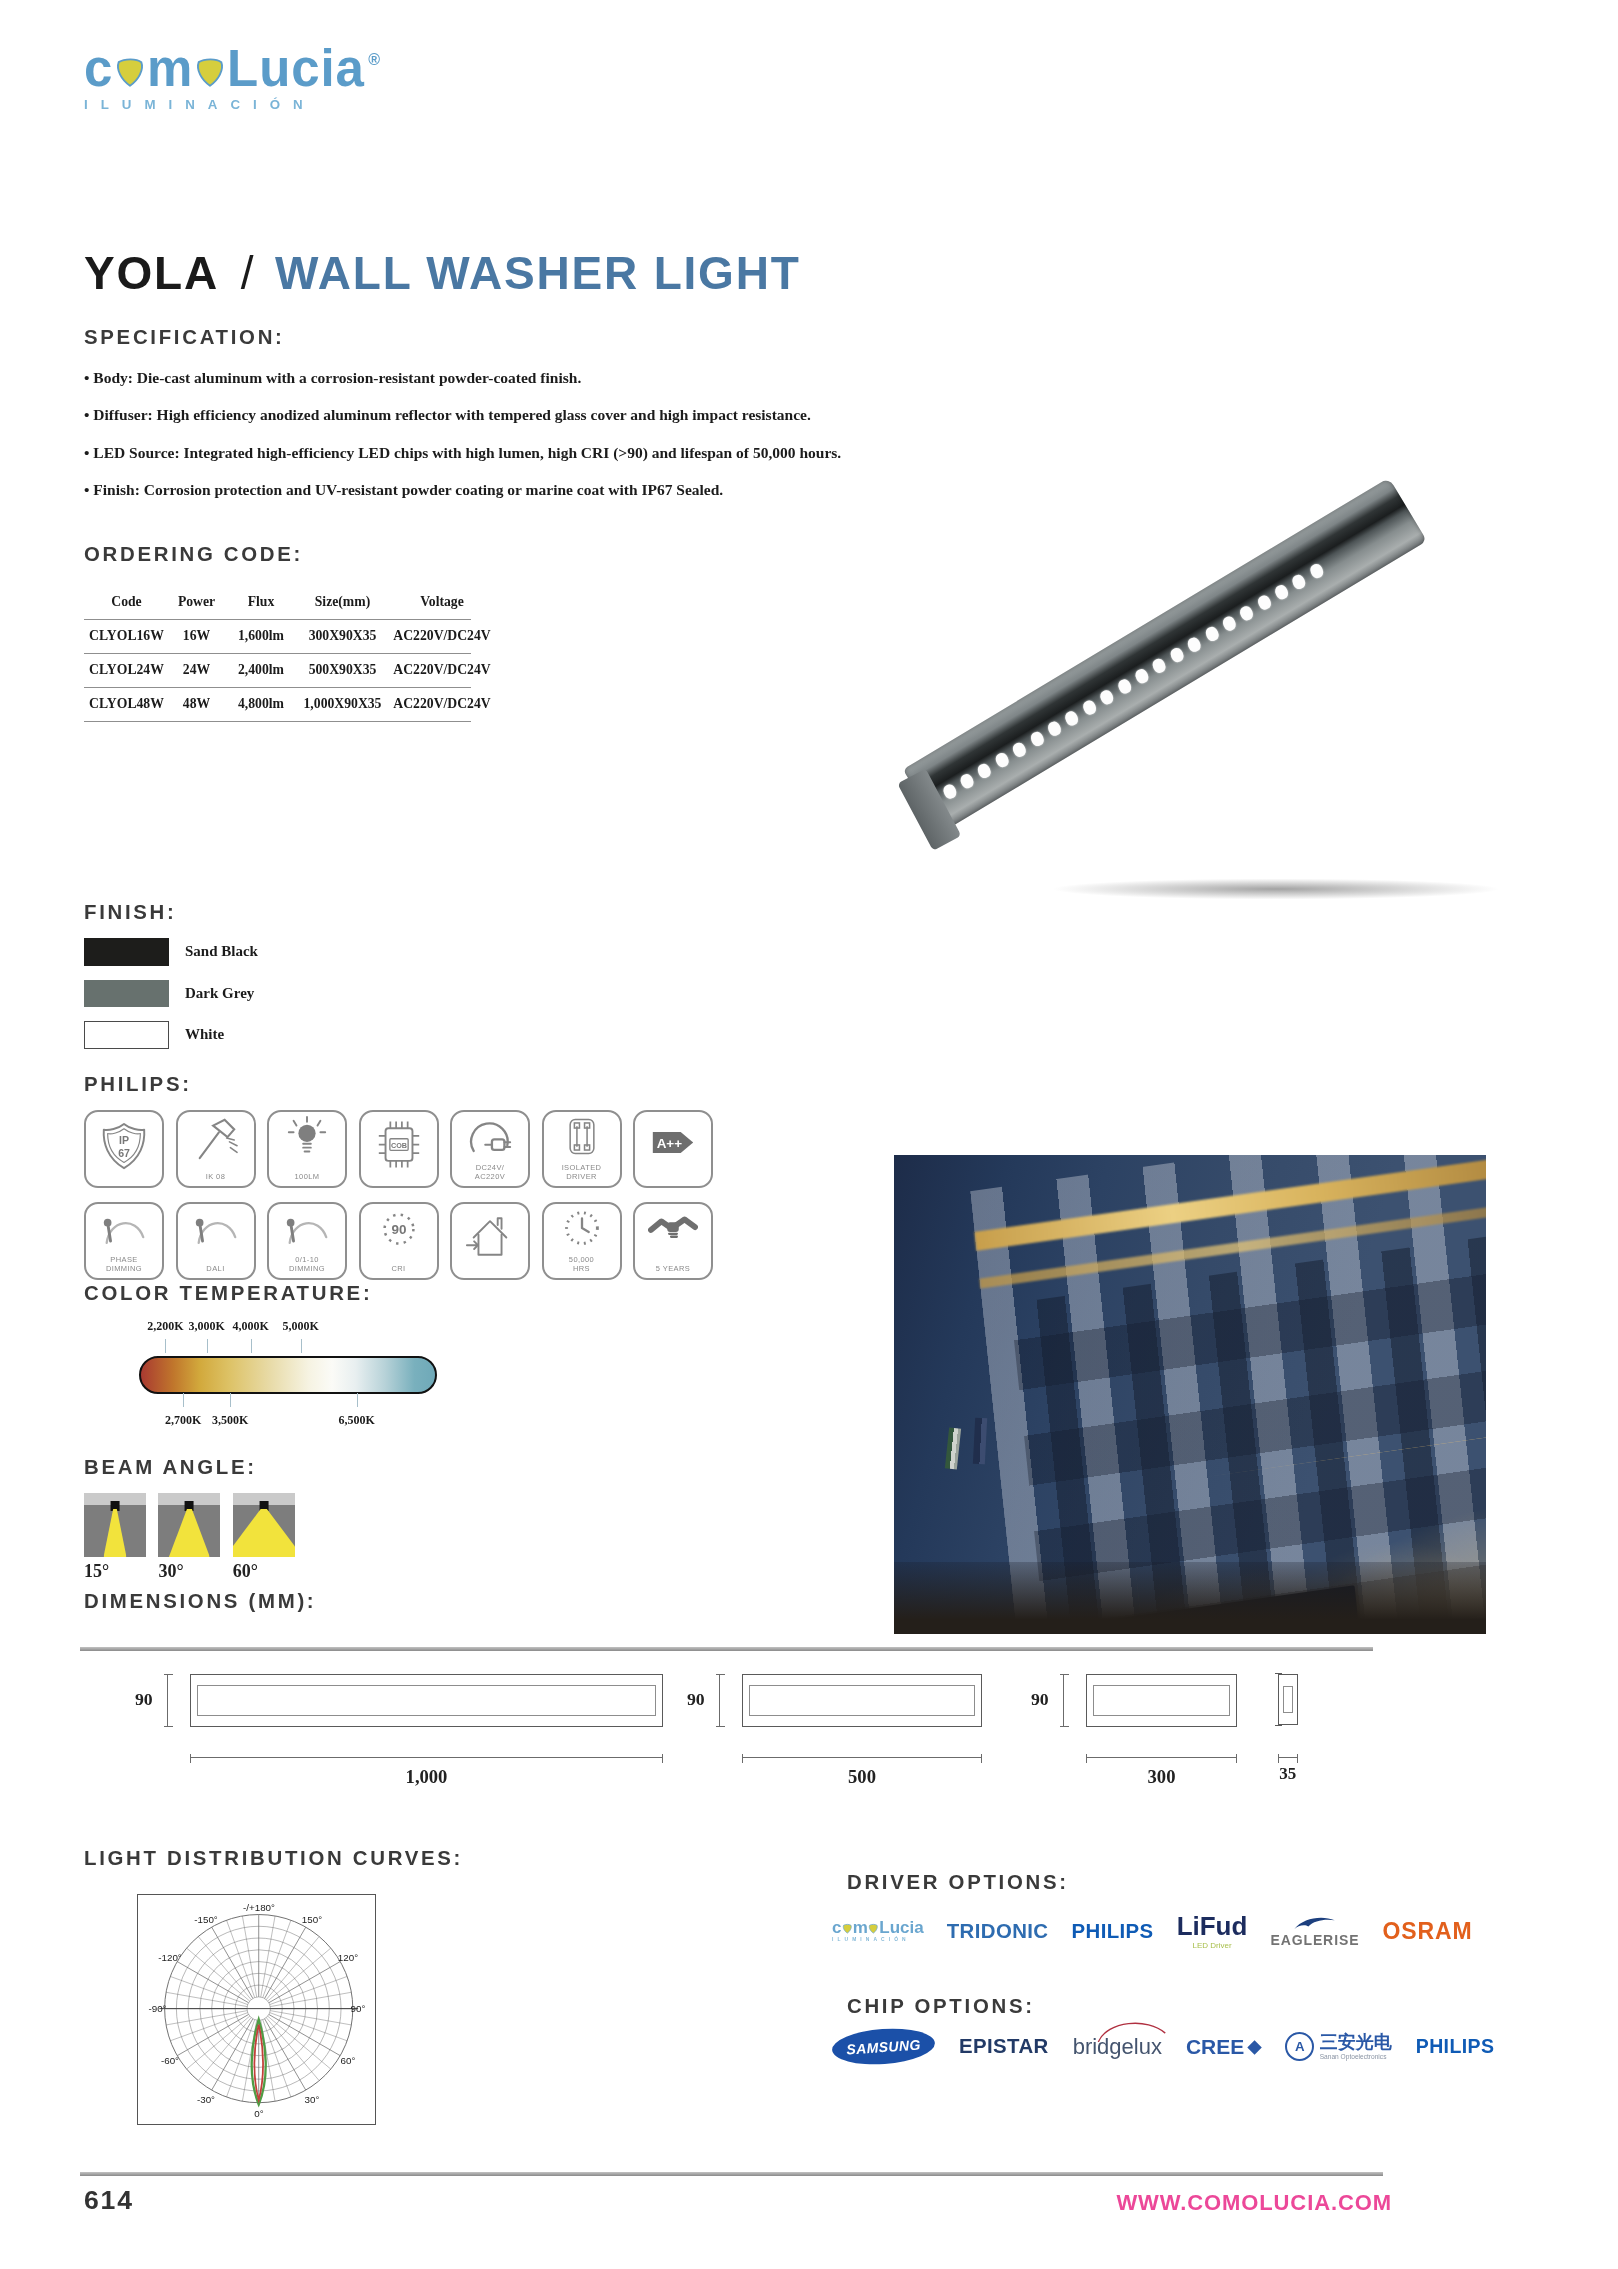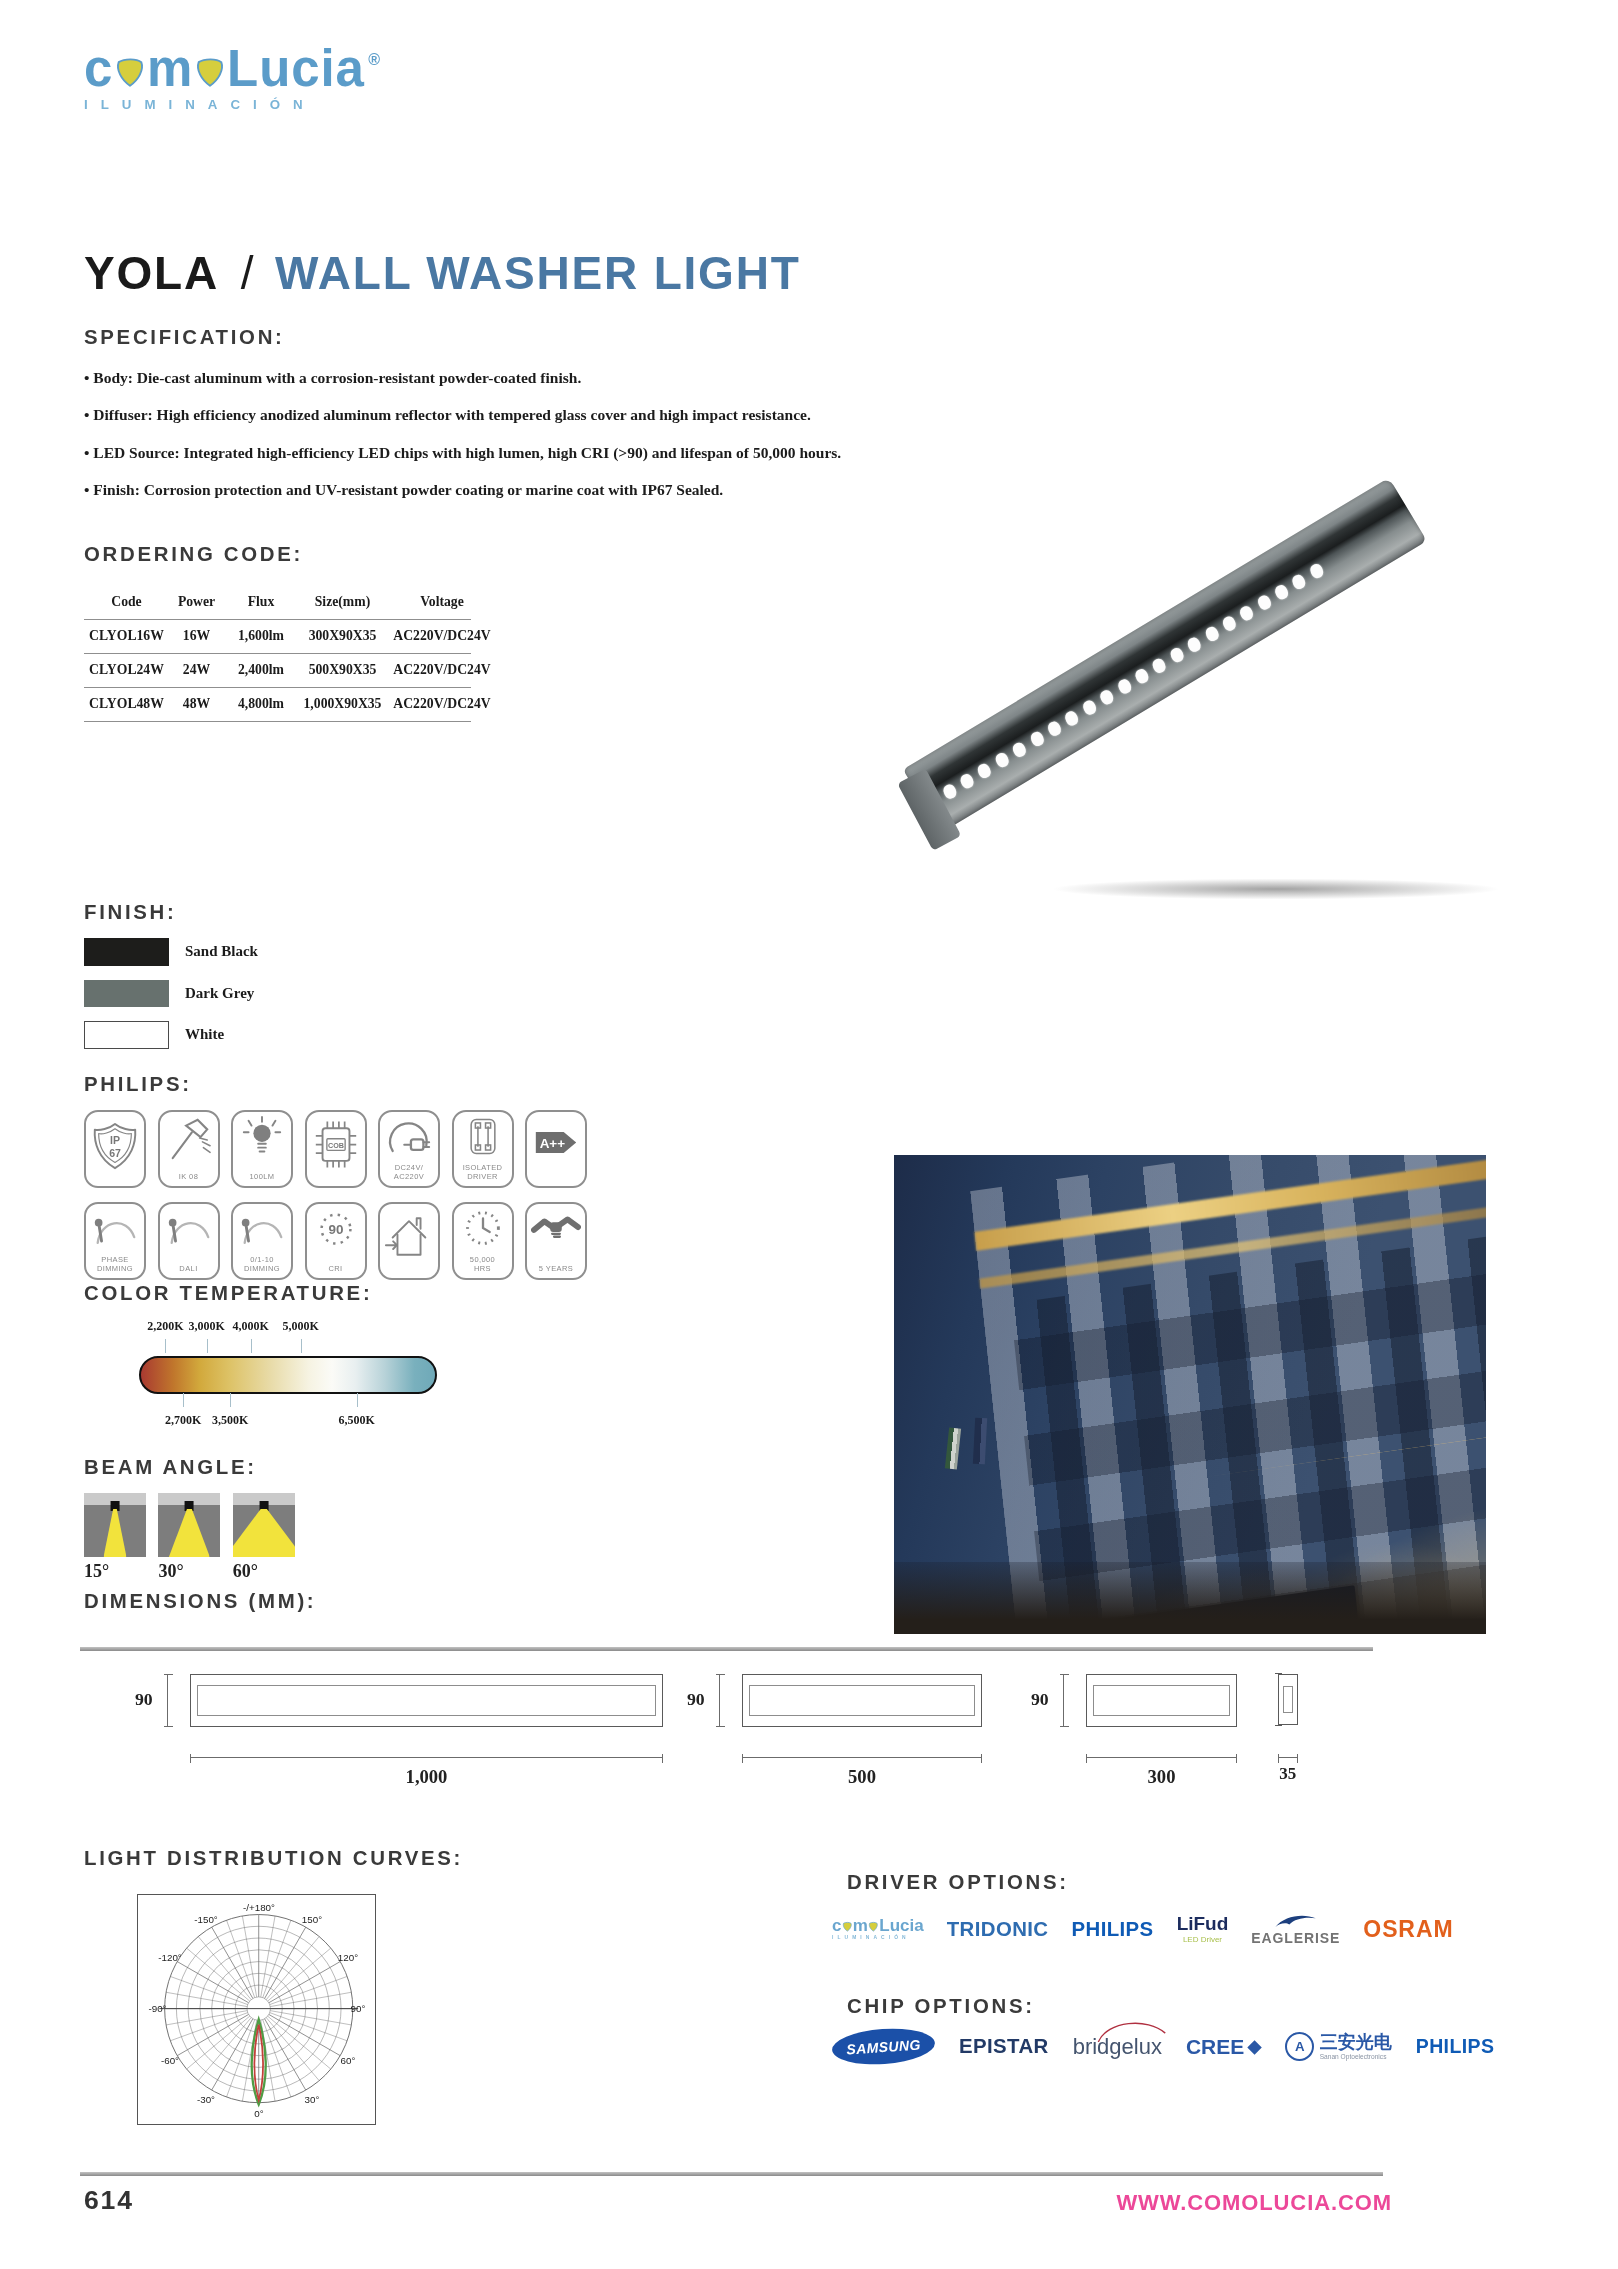--- a/index.html
+++ b/index.html
@@ -46,21 +46,21 @@
   .bar-shadow{position:absolute;left:53px;top:388px;width:638px;height:30px;
               background:radial-gradient(ellipse 50% 50% at 50% 50%,rgba(35,35,35,.42),rgba(35,35,35,0) 70%);}
   
   .finish{left:84px;top:901px;}
   .fin-row{display:flex;align-items:center;margin-top:14px;}
   .swatch{width:85px;height:27.5px;margin-right:16px;}
   .fin-label{font-size:15px;font-weight:700;color:#1b1b1b;}
   
   .features{left:84px;top:1073px;}
   .feat-row{display:flex;gap:11.5px;margin-top:14px;}
-  .feat{width:62px;height:78px;border:2.2px solid #8f8f8f;border-radius:14px;position:relative;
+  .feat{width:80px;height:78px;border:2.2px solid #8f8f8f;border-radius:14px;position:relative;
         display:flex;flex-direction:column;align-items:center;justify-content:flex-start;box-sizing:border-box;}
   .feat svg{margin-top:3.5px;}
   .cap{font-family:"Liberation Sans",sans-serif;font-size:7.5px;color:#8a8a8a;letter-spacing:0.4px;
        text-align:center;line-height:1.15;margin-top:auto;margin-bottom:4.4px;text-transform:uppercase;}
   
   .ct{left:84px;top:1282px;}
   .ct-wrap{position:relative;margin-left:55px;margin-top:12.4px;width:294px;height:133px;}
   .ct-lab{position:absolute;transform:translateX(-50%);font-size:12px;font-weight:700;color:#1b1b1b;white-space:nowrap;}
   .ct-tick{position:absolute;width:0;border-left:1.4px solid #a7bfca;height:13.3px;}
   .ct-bar{position:absolute;left:0;top:39px;width:294px;height:34px;border-radius:886px;}
@@ -131,21 +131,21 @@
   .chip-head{left:847px;top:1995px;}
   .chip-row{position:absolute;left:832px;top:2029px;width:700px;display:flex;align-items:center;gap:24px;}
   .blogo{font-family:"Liberation Sans",sans-serif;font-weight:700;white-space:nowrap;}
   .mini-logo .lr{display:flex;align-items:flex-end;color:#6aa6cf;font-weight:700;font-size:17px;line-height:.9;
                  font-family:"Liberation Sans",sans-serif;}
   .mini-logo .petal{width:10.6px;height:11.5px;margin:0 0.4px 0.9px 0.4px;}
   .mini-sub{font-family:"Liberation Sans",sans-serif;color:#85b9d8;font-size:4.9px;letter-spacing:4.1px;margin-top:1.8px;font-weight:700;}
   .tridonic{color:#2e6cb0;font-size:20.4px;letter-spacing:0.4px;}
   .philips{color:#0f5bb5;font-size:20.4px;letter-spacing:0.4px;}
   .lifud{text-align:center;line-height:1;}
-  .lifud .t{color:#1c2c5e;font-size:19px;}
+  .lifud .t{color:#1c2c5e;font-size:26px;}
   .lifud .s{color:#a8bf4a;font-size:8px;font-weight:400;margin-top:2.7px;font-family:"Liberation Sans",sans-serif;}
   .eagle{text-align:center;line-height:1;}
   .eagle .t{color:#737373;font-size:14px;letter-spacing:0.9px;}
   .osram{color:#e2601c;font-size:23px;letter-spacing:0.9px;}
   .samsung{width:103px;height:35px;background:#1b50a8;border-radius:50%;display:flex;align-items:center;
            justify-content:center;transform:rotate(-4deg);}
   .samsung span{color:#fff;font-style:italic;font-weight:700;font-size:14px;letter-spacing:0.4px;
                 font-family:"Liberation Sans",sans-serif;}
   .epistar{color:#223a66;font-size:20.4px;letter-spacing:0.4px;}
   .bridgelux{position:relative;color:#44546e;font-size:22px;font-weight:500;font-family:"Liberation Sans",sans-serif;}

